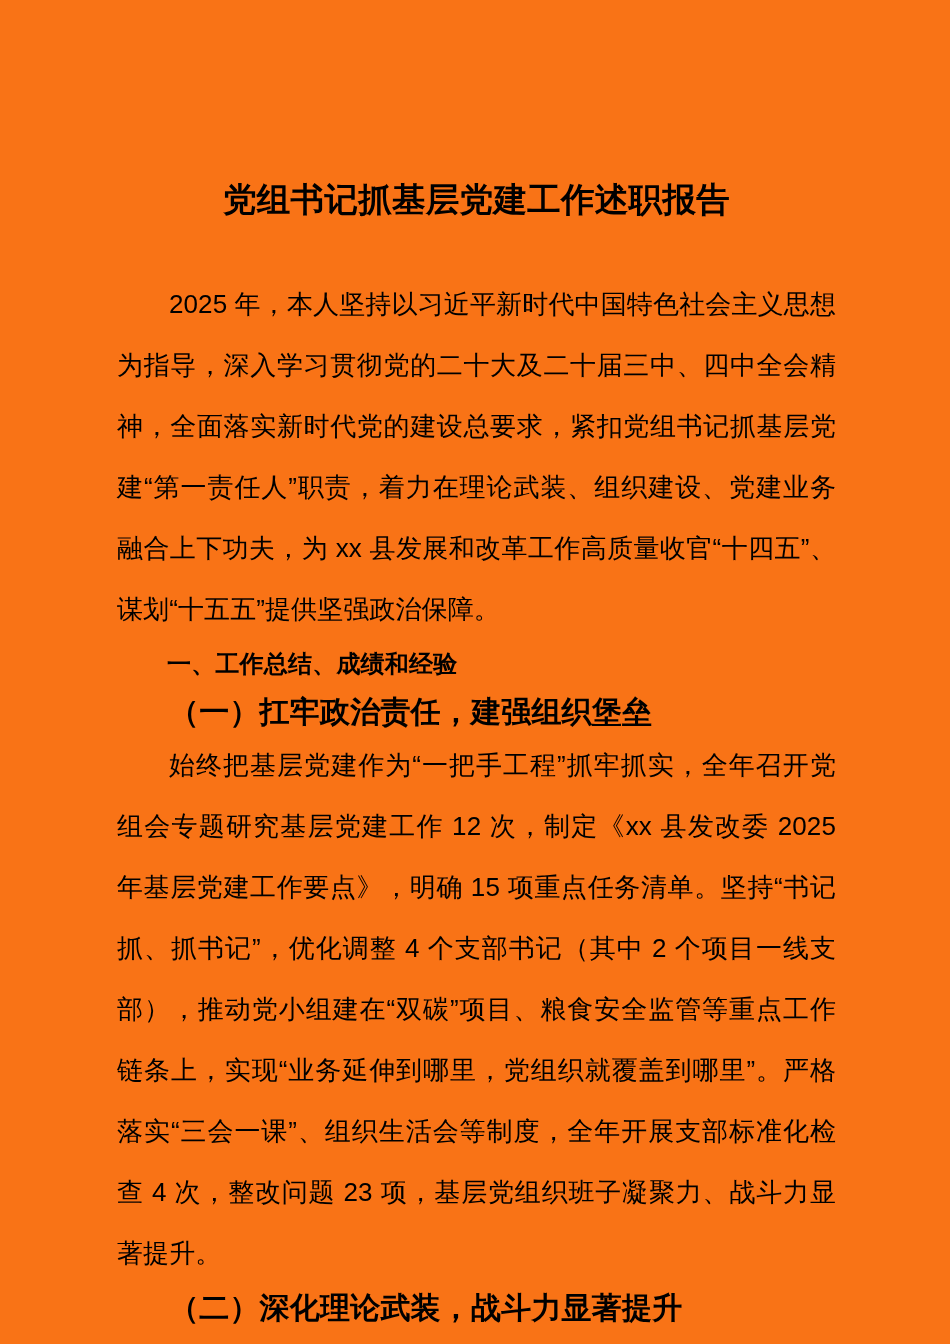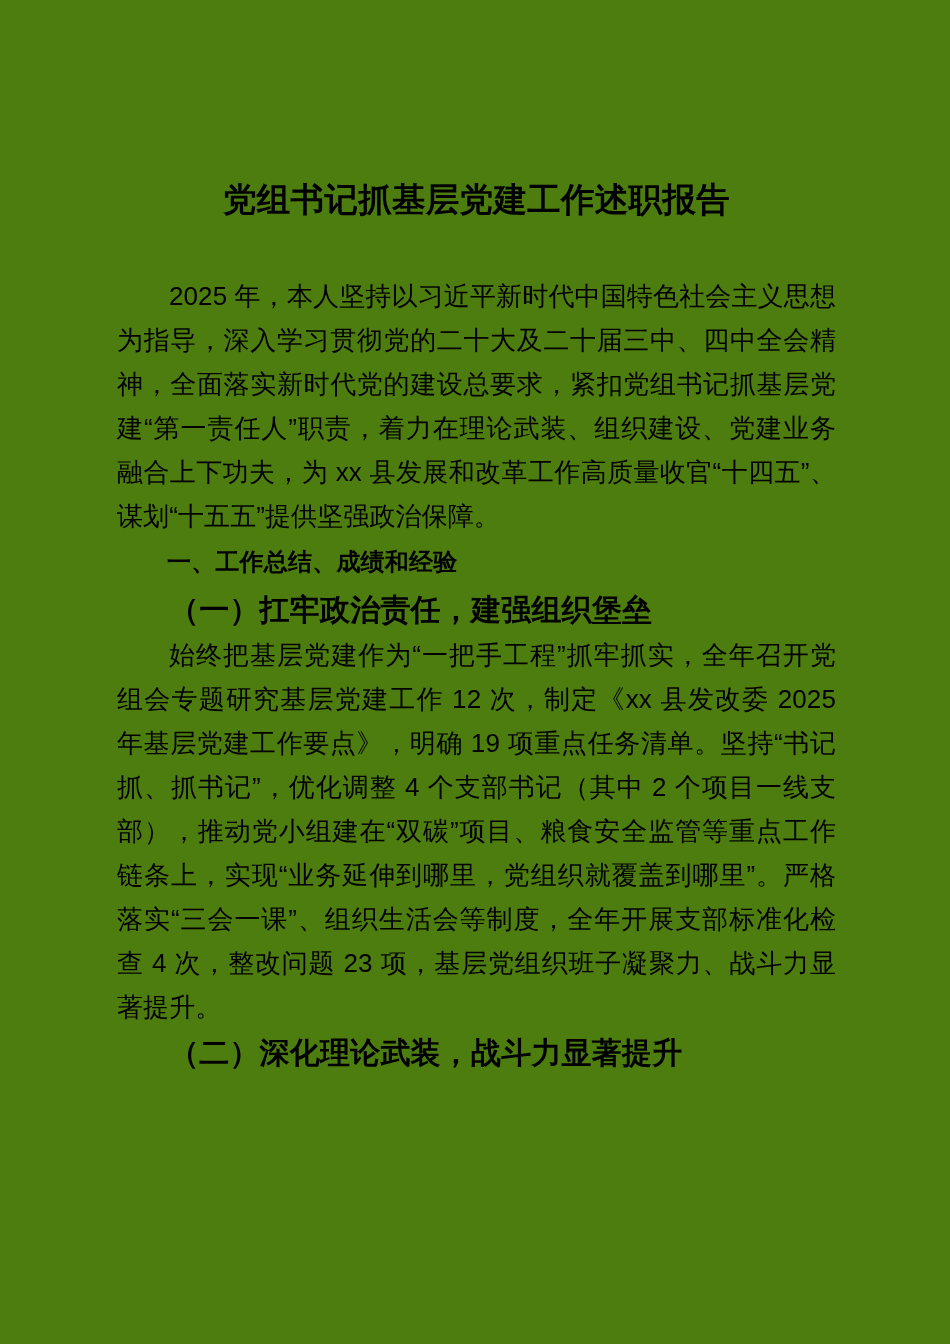--- a/index.html
+++ b/index.html
@@ -11,21 +11,21 @@
     width: 950px;
     height: 1344px;
     font-family: "Liberation Sans", "DejaVu Sans", sans-serif;
     color: #000000;
     -webkit-font-smoothing: antialiased;
   }
   .page {
     position: relative;
     width: 950px;
     height: 1344px;
-    background: #4d7c0f;
+    background: #f97316;
     box-sizing: border-box;
     overflow: hidden;
   }
   .content {
     position: absolute;
     left: 117px;
     top: 0;
     width: 719px;
   }
   .doc-title {
@@ -39,21 +39,21 @@
     letter-spacing: 0.3px;
     white-space: nowrap;
   }
   .title-spacer {
     height: 44px;
   }
   .para {
     margin: 0;
     padding: 0;
     font-size: 26px;
-    line-height: 44px;
+    line-height: 61px;
     text-align: justify;
     text-align-last: left;
     text-justify: inter-character;
     text-indent: 52px;
     letter-spacing: 0.1px;
     word-break: break-all;
   }
   .sec-heading {
     margin: 0;
     padding: 0;
@@ -82,18 +82,18 @@
     <h1 class="doc-title">党组书记抓基层党建工作述职报告</h1>
 
     <div class="title-spacer"></div>
 
     <p class="para">2025 年，本人坚持以习近平新时代中国特色社会主义思想为指导，深入学习贯彻党的二十大及二十届三中、四中全会精神，全面落实新时代党的建设总要求，紧扣党组书记抓基层党建“第一责任人”职责，着力在理论武装、组织建设、党建业务融合上下功夫，为 xx 县发展和改革工作高质量收官“十四五”、谋划“十五五”提供坚强政治保障。</p>
 
     <p class="sec-heading">一、工作总结、成绩和经验</p>
 
     <p class="sub-heading">（一）扛牢政治责任，建强组织堡垒</p>
 
-    <p class="para">始终把基层党建作为“一把手工程”抓牢抓实，全年召开党组会专题研究基层党建工作 12 次，制定《xx 县发改委 2025 年基层党建工作要点》，明确 19 项重点任务清单。坚持“书记抓、抓书记”，优化调整 4 个支部书记（其中 2 个项目一线支部），推动党小组建在“双碳”项目、粮食安全监管等重点工作链条上，实现“业务延伸到哪里，党组织就覆盖到哪里”。严格落实“三会一课”、组织生活会等制度，全年开展支部标准化检查 4 次，整改问题 23 项，基层党组织班子凝聚力、战斗力显著提升。</p>
+    <p class="para">始终把基层党建作为“一把手工程”抓牢抓实，全年召开党组会专题研究基层党建工作 12 次，制定《xx 县发改委 2025 年基层党建工作要点》，明确 15 项重点任务清单。坚持“书记抓、抓书记”，优化调整 4 个支部书记（其中 2 个项目一线支部），推动党小组建在“双碳”项目、粮食安全监管等重点工作链条上，实现“业务延伸到哪里，党组织就覆盖到哪里”。严格落实“三会一课”、组织生活会等制度，全年开展支部标准化检查 4 次，整改问题 23 项，基层党组织班子凝聚力、战斗力显著提升。</p>
 
     <p class="sub-heading">（二）深化理论武装，战斗力显著提升</p>
 
   </div>
 </div>
 
 </body></html>

